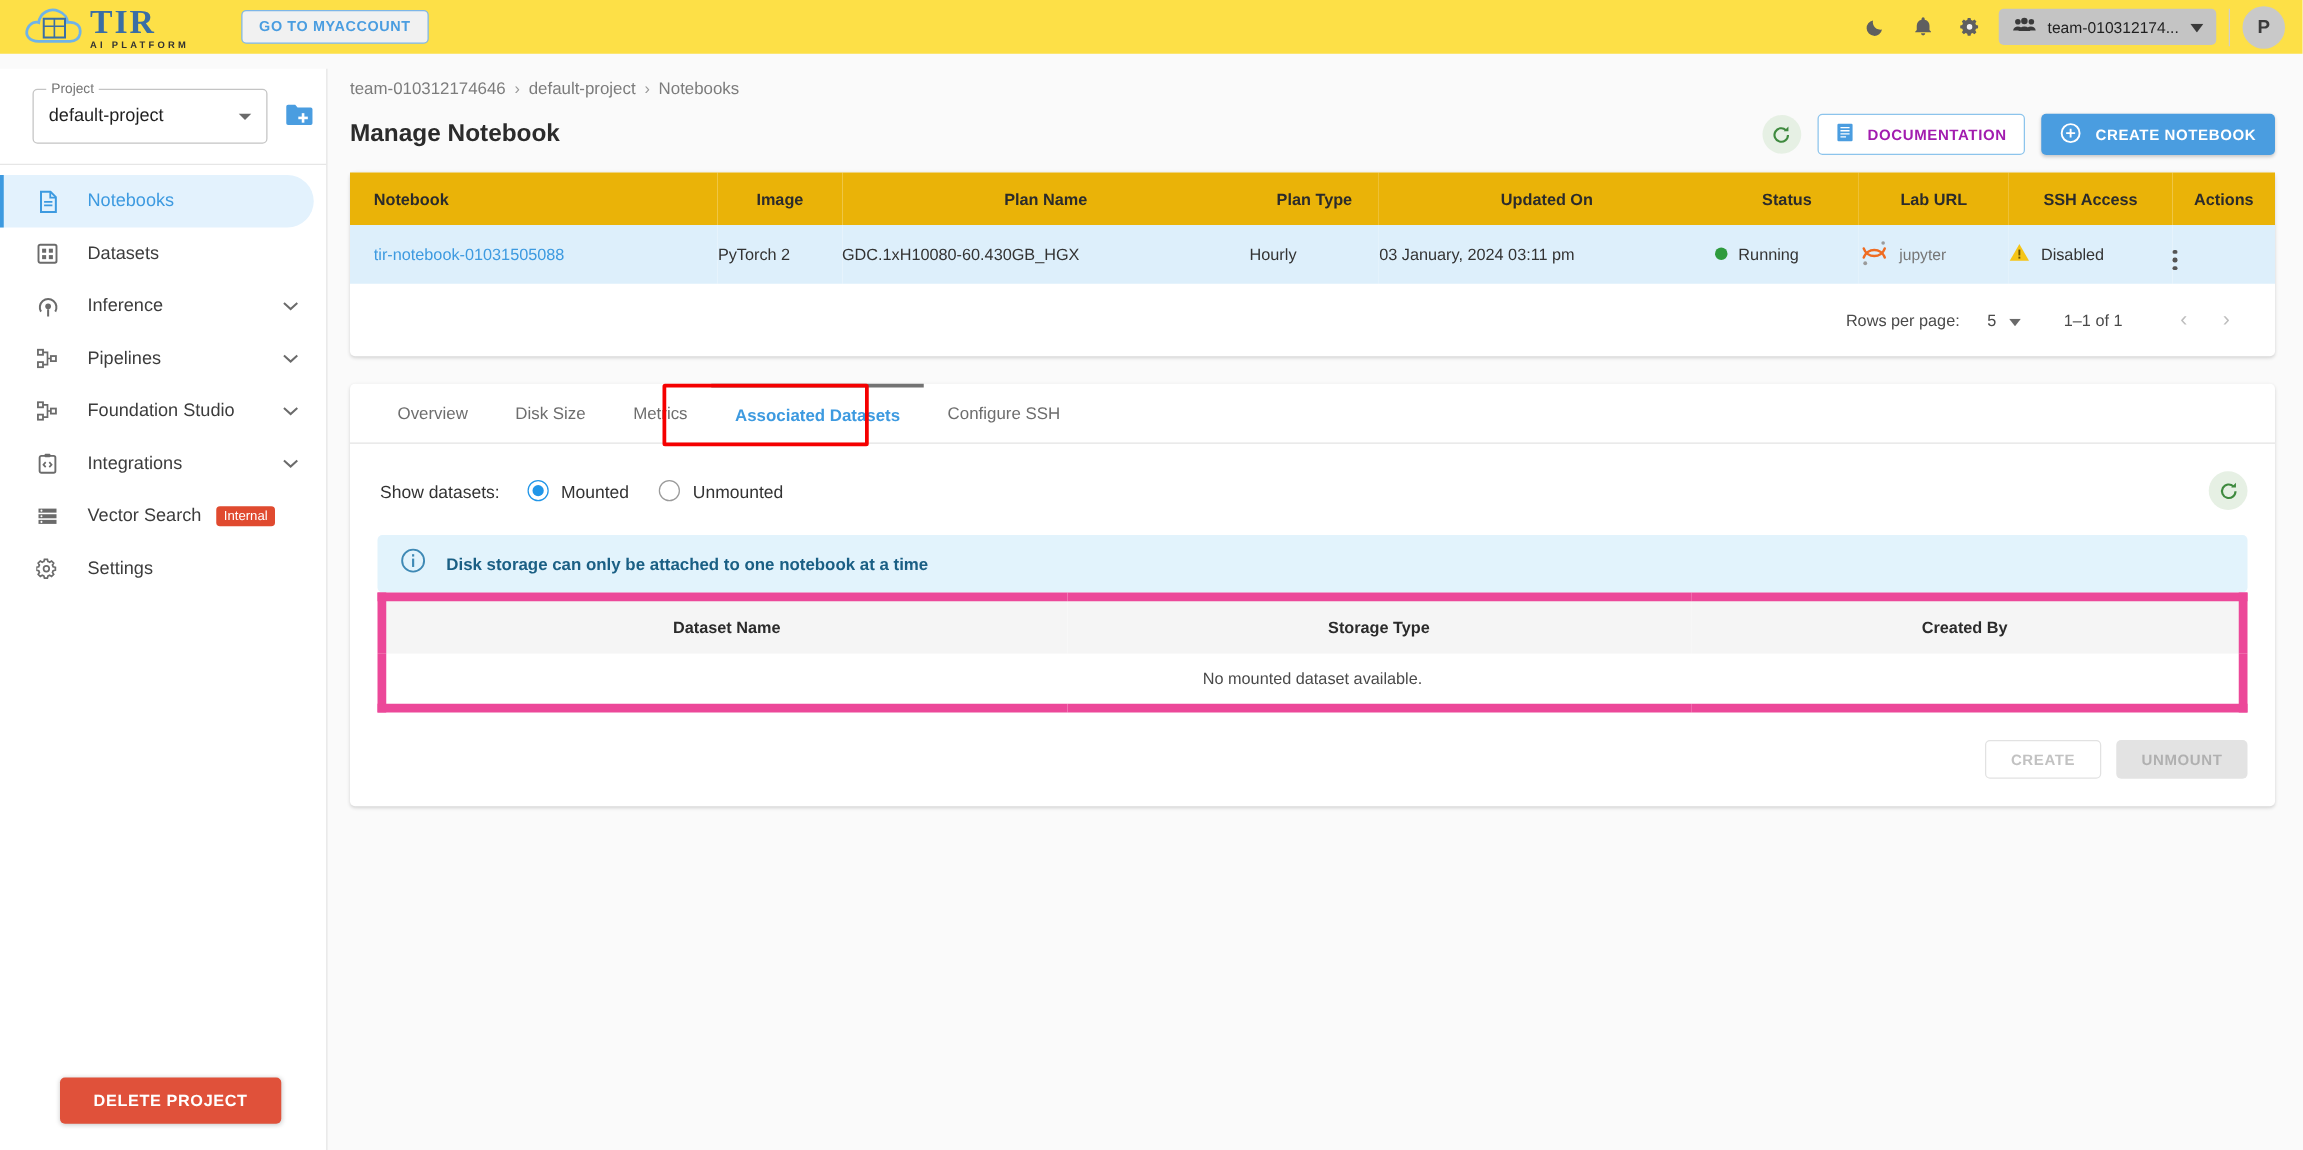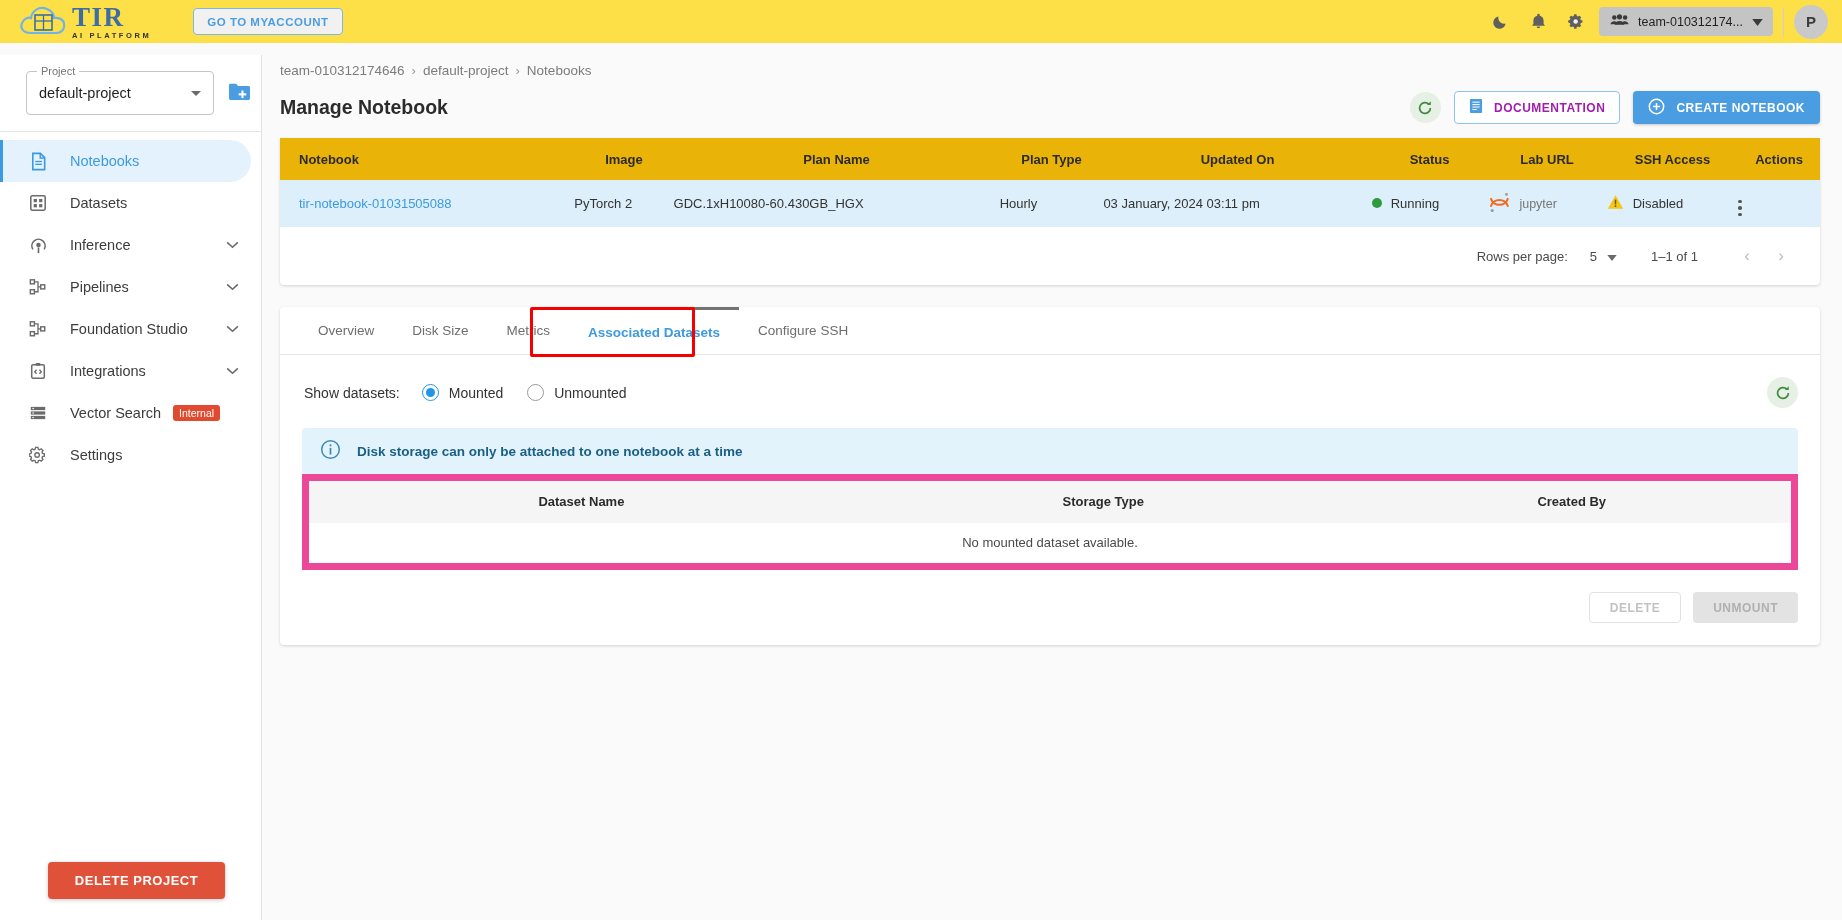--- a/index.html
+++ b/index.html
@@ -607,18 +607,18 @@
           </tr>
         </thead>
         <tbody>
           <tr>
             <td colspan="3">No mounted dataset available.</td>
           </tr>
         </tbody>
       </table>
 
       <div class="panel-footer">
-        <button class="btn-clear">DELETE</button>
+        <button class="btn-clear">CREATE</button>
         <button class="btn-unmount">UNMOUNT</button>
       </div>
     </div>
   </div>
 </div>
 
 </body></html>

